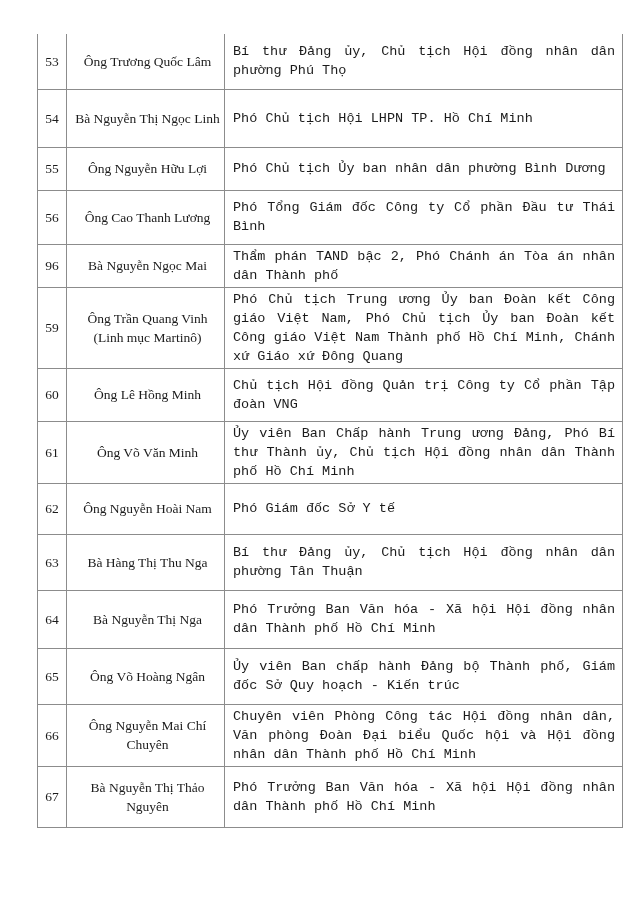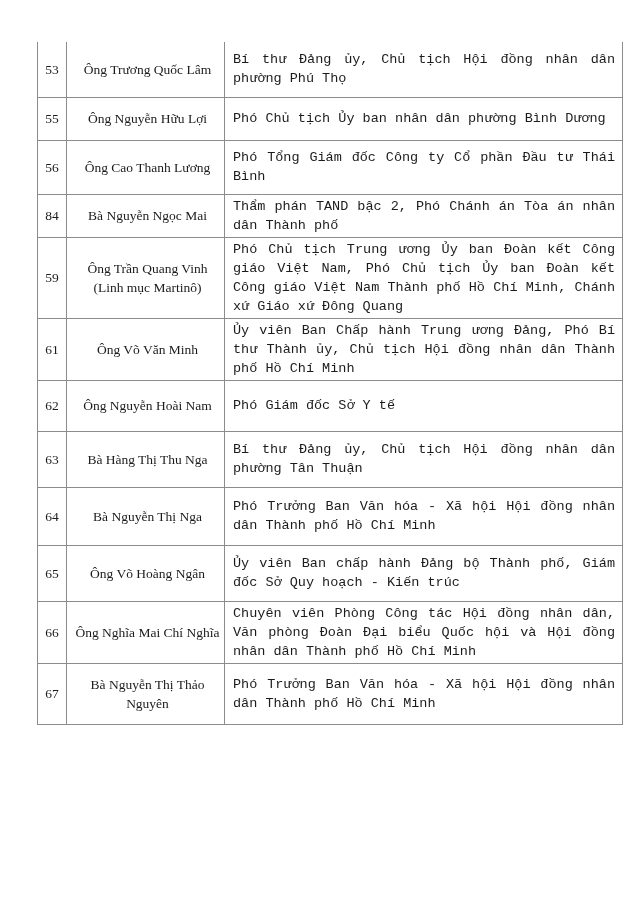--- a/index.html
+++ b/index.html
@@ -16,21 +16,21 @@
   .page {
     position: relative;
     width: 640px;
     height: 905px;
     background: #ffffff;
     overflow: hidden;
   }
   table.doc-table {
     position: absolute;
     left: 37px;
-    top: 42px;
+    top: 34px;
     width: 585px;
     border-collapse: collapse;
     table-layout: fixed;
     font-size: 13.5px;
     line-height: 19px;
     padding-left: 12px;
   }
   col.c-no   { width: 29px; }
   col.c-name { width: 158px; }
   col.c-pos  { width: 398px; }
@@ -70,40 +70,50 @@
       <col class="c-no">
       <col class="c-name">
       <col class="c-pos">
     </colgroup>
     <tbody>
       <tr style="height:55px">
         <td class="no">53</td>
         <td class="name">Ông Trương Quốc Lâm</td>
         <td class="pos">Bí thư Đảng ủy, Chủ tịch Hội đồng nhân dân phường Phú Thọ</td>
       </tr>
+      <tr style="height:58px">
+        <td class="no">54</td>
+        <td class="name">Bà Nguyễn Thị Ngọc Linh</td>
+        <td class="pos">Phó Chủ tịch Hội LHPN TP. Hồ Chí Minh</td>
+      </tr>
       <tr style="height:43px">
         <td class="no">55</td>
         <td class="name">Ông Nguyễn Hữu Lợi</td>
         <td class="pos">Phó Chủ tịch Ủy ban nhân dân phường Bình Dương</td>
       </tr>
       <tr style="height:54px">
         <td class="no">56</td>
         <td class="name">Ông Cao Thanh Lương</td>
         <td class="pos">Phó Tổng Giám đốc Công ty Cổ phần Đầu tư Thái Bình</td>
       </tr>
       <tr style="height:32px">
-        <td class="no">84</td>
+        <td class="no">96</td>
         <td class="name">Bà Nguyễn Ngọc Mai</td>
         <td class="pos">Thẩm phán TAND bậc 2, Phó Chánh án Tòa án nhân dân Thành phố</td>
       </tr>
       <tr style="height:60px">
         <td class="no">59</td>
         <td class="name">Ông Trần Quang Vinh
 (Linh mục Martinô)</td>
         <td class="pos">Phó Chủ tịch Trung ương Ủy ban Đoàn kết Công giáo Việt Nam, Phó Chủ tịch Ủy ban Đoàn kết Công giáo Việt Nam Thành phố Hồ Chí Minh, Chánh xứ Giáo xứ Đông Quang</td>
+      </tr>
+      <tr style="height:53px">
+        <td class="no">60</td>
+        <td class="name">Ông Lê Hồng Minh</td>
+        <td class="pos">Chủ tịch Hội đồng Quản trị Công ty Cổ phần Tập đoàn VNG</td>
       </tr>
       <tr style="height:62px">
         <td class="no">61</td>
         <td class="name">Ông Võ Văn Minh</td>
         <td class="pos">Ủy viên Ban Chấp hành Trung ương Đảng, Phó Bí thư Thành ủy, Chủ tịch Hội đồng nhân dân Thành phố Hồ Chí Minh</td>
       </tr>
       <tr style="height:51px">
         <td class="no">62</td>
         <td class="name">Ông Nguyễn Hoài Nam</td>
         <td class="pos">Phó Giám đốc Sở Y tế</td>
@@ -118,21 +128,21 @@
         <td class="name">Bà Nguyễn Thị Nga</td>
         <td class="pos">Phó Trưởng Ban Văn hóa - Xã hội Hội đồng nhân dân Thành phố Hồ Chí Minh</td>
       </tr>
       <tr style="height:56px">
         <td class="no">65</td>
         <td class="name">Ông Võ Hoàng Ngân</td>
         <td class="pos">Ủy viên Ban chấp hành Đảng bộ Thành phố, Giám đốc Sở Quy hoạch - Kiến trúc</td>
       </tr>
       <tr style="height:56px">
         <td class="no">66</td>
-        <td class="name">Ông Nghĩa Mai Chí Nghĩa</td>
+        <td class="name">Ông Nguyễn Mai Chí Chuyên</td>
         <td class="pos">Chuyên viên Phòng Công tác Hội đồng nhân dân, Văn phòng Đoàn Đại biểu Quốc hội và Hội đồng nhân dân Thành phố Hồ Chí Minh</td>
       </tr>
       <tr style="height:61px">
         <td class="no">67</td>
         <td class="name">Bà Nguyễn Thị Thảo
 Nguyên</td>
         <td class="pos">Phó Trưởng Ban Văn hóa - Xã hội Hội đồng nhân dân Thành phố Hồ Chí Minh</td>
       </tr>
     </tbody>
   </table>

